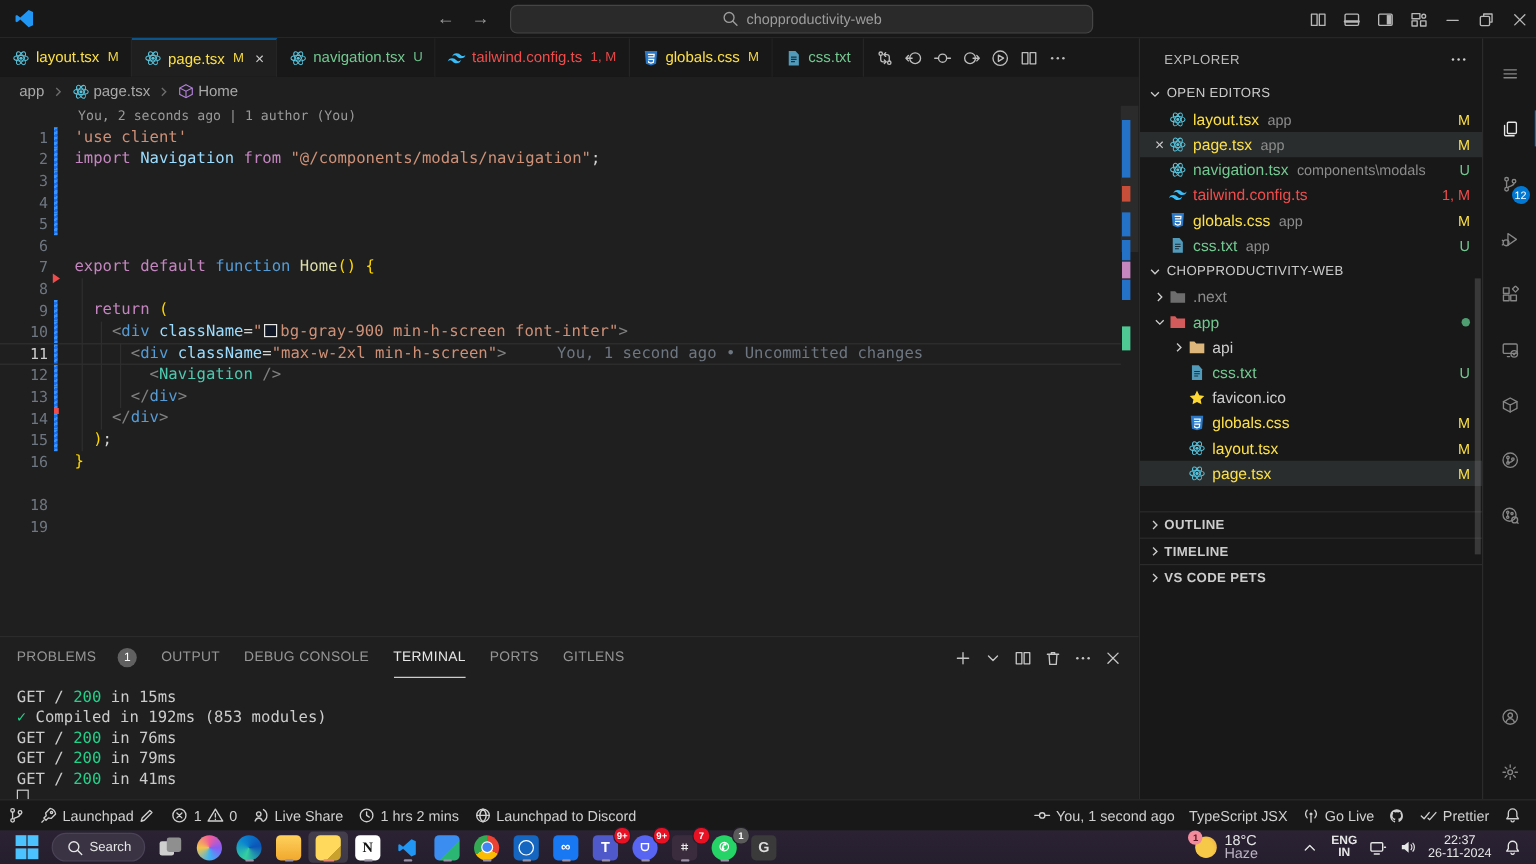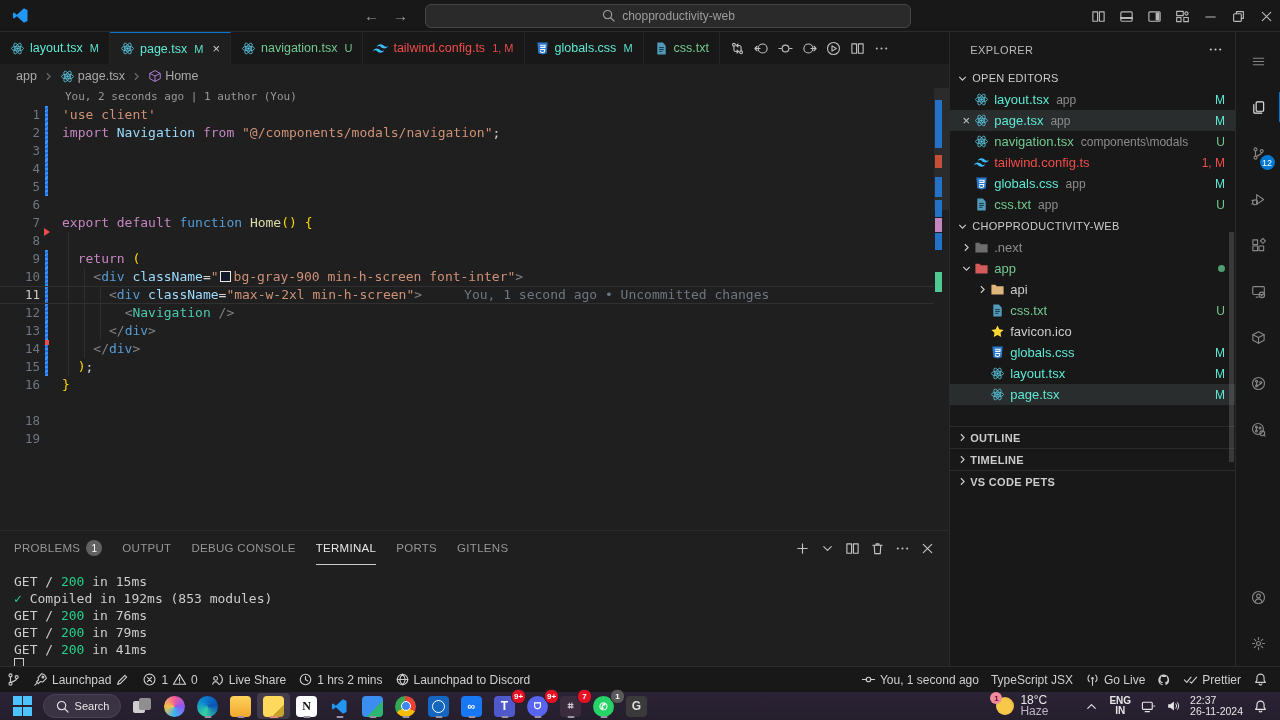--- a/index.html
+++ b/index.html
@@ -19,21 +19,21 @@
   
   .workbench{position:absolute;top:32px;bottom:54px;left:0;right:0;display:flex}
   .editor-col{width:950px;display:flex;flex-direction:column;background:#1f1f1f}
   
   .tabbar{height:32px;background:#181818;display:flex;align-items:stretch;flex:none}
   .tab{display:flex;align-items:center;gap:5px;padding:0 10px;border-right:1px solid #252525;font-size:12.5px;background:#181818;position:relative}
   .tab.active{background:#1f1f1f;border-top:1.5px solid #0078d4;box-sizing:border-box}
   .tab .badge{font-size:11px;opacity:.95;margin-left:2px}
   .tab .tclose{color:#ccc;margin-left:4px;font-size:13px}
   .editor-actions{display:flex;align-items:center;gap:9px;padding:0 10px;color:#bdbdbd}
-  .c-mod{color:#5eead4}.c-new{color:#73c991}.c-err{color:#f14c4c}.c-def{color:#ccc}.c-gray{color:#8c8c8c}
+  .c-mod{color:#fde047}.c-new{color:#73c991}.c-err{color:#f14c4c}.c-def{color:#ccc}.c-gray{color:#8c8c8c}
   
   .breadcrumb{height:24px;display:flex;align-items:center;padding-left:16px;color:#a9a9a9;font-size:12.5px;gap:3px;flex:none}
   .breadcrumb .sep{color:#6e6e6e;margin:0 2px}
   
   .editor{position:relative;height:442px;flex:none;font-family:"DejaVu Sans Mono",monospace;font-size:13px;overflow:hidden}
   .codelens{position:absolute;left:65px;top:2px;font-size:11px;color:#999;font-family:"DejaVu Sans Mono",monospace}
   .erow{position:absolute;left:0;right:15px;height:18px;line-height:18px;white-space:pre;display:flex}
   .erow .lnum{width:40px;text-align:right;color:#6e7681;flex:none;font-size:12.5px}
   .erow .gmark{width:22px;flex:none;position:relative}
   .erow .gmark .modbar{position:absolute;left:5px;top:0;bottom:0;width:3px;
@@ -48,21 +48,21 @@
   .blame{color:#6e7681;padding-left:42px}
   .guide{position:absolute;width:1px;background:#2e2e2e}
   .tri-red{position:absolute;left:44px;width:0;height:0;border-top:4px solid transparent;border-bottom:4px solid transparent;border-left:6px solid #f14c4c}
   .dot-red{position:absolute;left:45px;width:4px;height:5px;background:#f14c4c}
   .ovr{position:absolute;right:0;top:0;bottom:0;width:15px}
   .ovr .mk{position:absolute;left:1px;width:7px}
   .ovr .slider{position:absolute;left:0;right:0;top:0;height:122px;background:rgba(121,121,121,.14)}
   
   .panel{flex:1;border-top:1px solid #2b2b2b;position:relative;background:#1f1f1f}
   .panel-tabs{height:34px;display:flex;align-items:center;padding-left:14px;gap:20px;font-size:11.5px;color:#969696}
-  .ptab{display:flex;align-items:center;gap:6px;height:100%;letter-spacing:.3px}
+  .ptab{display:flex;align-items:center;gap:18px;height:100%;letter-spacing:.3px}
   .ptab.active{color:#e7e7e7;box-shadow:inset 0 -1px 0 #cccccc}
   .ptab .pbadge{background:#616161;color:#fff;border-radius:50%;width:16px;height:16px;font-size:10px;display:flex;align-items:center;justify-content:center}
   .panel-actions{margin-left:auto;display:flex;align-items:center;gap:10px;padding-right:14px;color:#c5c5c5}
   .terminal{font-family:"DejaVu Sans Mono",monospace;font-size:13px;color:#ccc;padding:8px 0 0 14px}
   .trow{height:17px;line-height:17px;white-space:pre}
   .t-green{color:#23d18b}
   .tcursor{display:inline-block;width:8px;height:14px;border:1px solid #ccc;vertical-align:-2px}
   
   .sidebar{width:285px;background:#181818;border-left:1px solid #2b2b2b;position:relative;overflow:hidden;font-size:13px}
   .sb-title{height:35px;display:flex;align-items:center;padding:0 12px 0 20px;font-size:11px;color:#bbb;letter-spacing:.4px}
@@ -100,21 +100,21 @@
   .tb-badge{position:absolute;top:-4px;right:-5px;background:#e81123;color:#fff;font-size:8px;font-weight:bold;min-width:13px;height:13px;border-radius:7px;display:flex;align-items:center;justify-content:center;border:1px solid #251e2d}
   .tb-badge.gray{background:#5a5a5a}
   .search-pill{height:22px;width:76px;background:#3a3344;border:1px solid #4a4356;border-radius:12px;display:flex;align-items:center;justify-content:center;gap:5px;color:#e6e6e6;font-size:11px;margin:0 4px}
   .tray{margin-left:auto;display:flex;align-items:center;gap:10px;padding-right:6px;color:#e6e6e6}
   .weather{display:flex;align-items:center;gap:6px;margin-right:26px}
   .weather .wtxt{display:flex;flex-direction:column;line-height:11px;font-size:12px}
   .weather .wtxt .wd{color:#bdb5c6}
   .weather .wic{width:18px;height:18px;border-radius:50%;background:radial-gradient(circle at 35% 60%,#f7c948 55%,#e8a33d);position:relative}
   .weather .wbadge{position:absolute;top:-5px;left:-6px;background:#f28b9b;color:#5b1420;font-size:8px;font-weight:bold;width:12px;height:12px;border-radius:6px;display:flex;align-items:center;justify-content:center}
   .lang{display:flex;flex-direction:column;align-items:center;line-height:10px;font-size:10px;font-weight:bold}
-  .timeblk{display:flex;flex-direction:column;align-items:flex-start;line-height:11px;font-size:10.5px}
+  .timeblk{display:flex;flex-direction:column;align-items:center;line-height:11px;font-size:10.5px}
 </style>
 </head>
 <body>
 
 <div class="app">
   <div class="titlebar">
     <span class="icon vsc-logo">
         <svg viewBox="0 0 16 16" width="17" height="17">
           <path fill="#2196f3" d="M11.2 1.2 4.6 7.2 2 5.2l-1.1.5v4.6l1.1.5 2.6-2 6.6 6 3.4-1.6V2.8z"></path>
         </svg>

